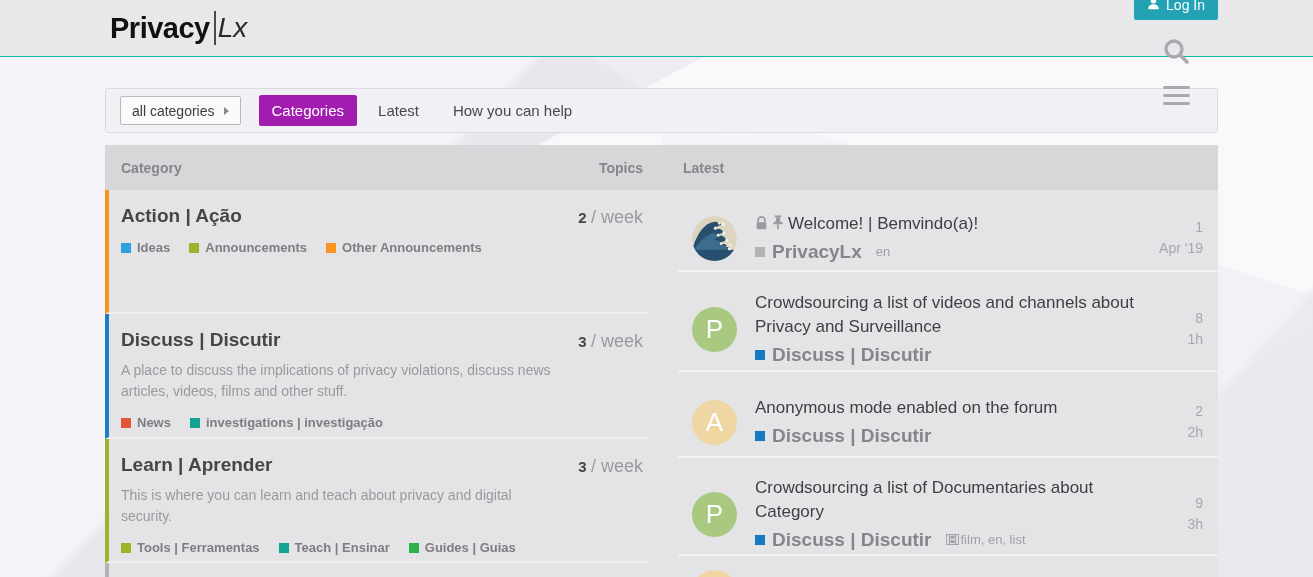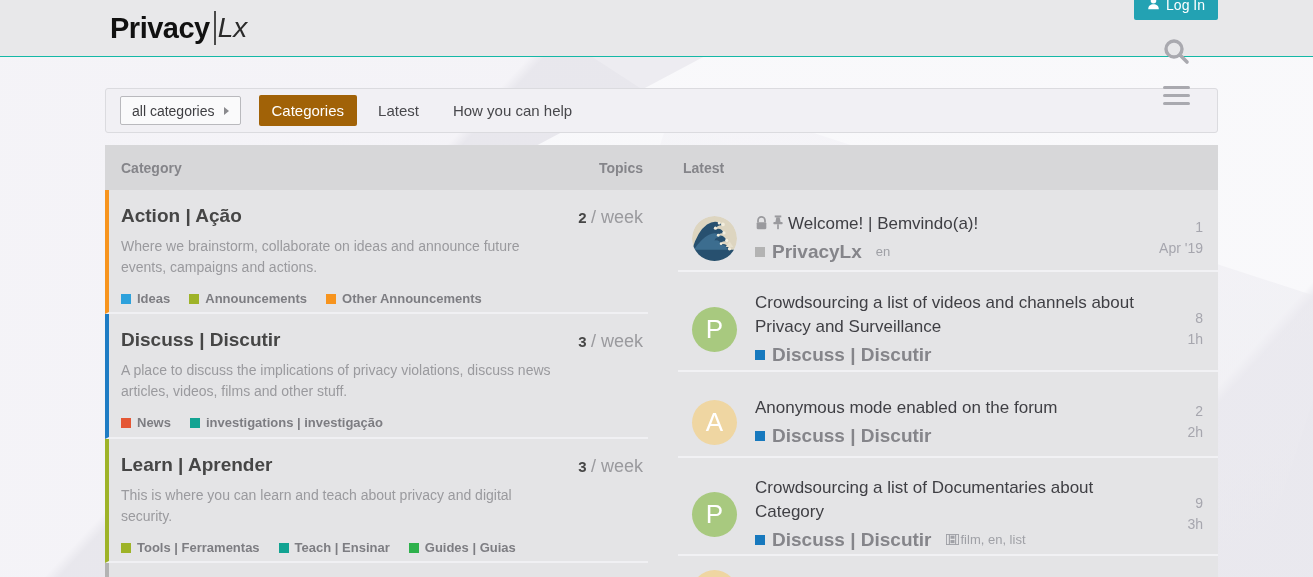--- a/index.html
+++ b/index.html
@@ -56,21 +56,21 @@
     display:flex; align-items:center; padding:0 14px;
   }
   .cat-filter {
     background:#fafafb; border:1px solid #b9b9bd; border-radius:2px;
     height:29px; padding:0 11px; display:flex; align-items:center; gap:9px;
     font-size:14px; color:#3e3e42; cursor:pointer;
   }
   .caret-right { width:0; height:0; border-top:4px solid transparent; border-bottom:4px solid transparent; border-left:5px solid #8a8a8e; }
   .nav-pills { display:flex; align-items:center; margin-left:18px; gap:8px; }
   .pill { font-size:15px; color:#48484c; padding:7px 13px; border-radius:2px; cursor:pointer; white-space:nowrap; }
-  .pill.active { background:#a16207; color:#fff; }
+  .pill.active { background:#a21caf; color:#fff; }
 
   
   .cat-table { margin-top:12px; background:#e4e4e6; }
   .thead { height:45px; background:#d7d7d9; display:flex; align-items:center; font-size:14px; font-weight:700; color:#85858a; }
   .th-category { width:543px; padding-left:16px; position:relative; }
   .th-topics { position:absolute; right:5px; top:50%; transform:translateY(-50%); }
   .th-latest { margin-left:35px; }
 
   .tbody { display:flex; align-items:flex-start; }
   .col-left { width:543px; }
@@ -182,21 +182,20 @@
     <div class="tbody">
 
       <div class="col-left">
 
         <div class="cat-row r1" style="border-left-color: rgb(247, 148, 30);">
           <div class="cat-title">Action | Ação</div>
           <div class="cat-rate">
             <span class="rate-num">2</span>
             <span class="rate-unit">/ week</span>
           </div>
-          <div class="cat-desc">Where we brainstorm, collaborate on ideas and announce future events, campaigns and actions.</div>
           <div class="subcats">
             <span class="subcat">
               <span class="subcat-badge" style="background-color: rgb(45, 161, 220);"></span>
               <span class="subcat-label">Ideas</span>
             </span>
             <span class="subcat">
               <span class="subcat-badge" style="background-color: rgb(158, 179, 40);"></span>
               <span class="subcat-label">Announcements</span>
             </span>
             <span class="subcat">

